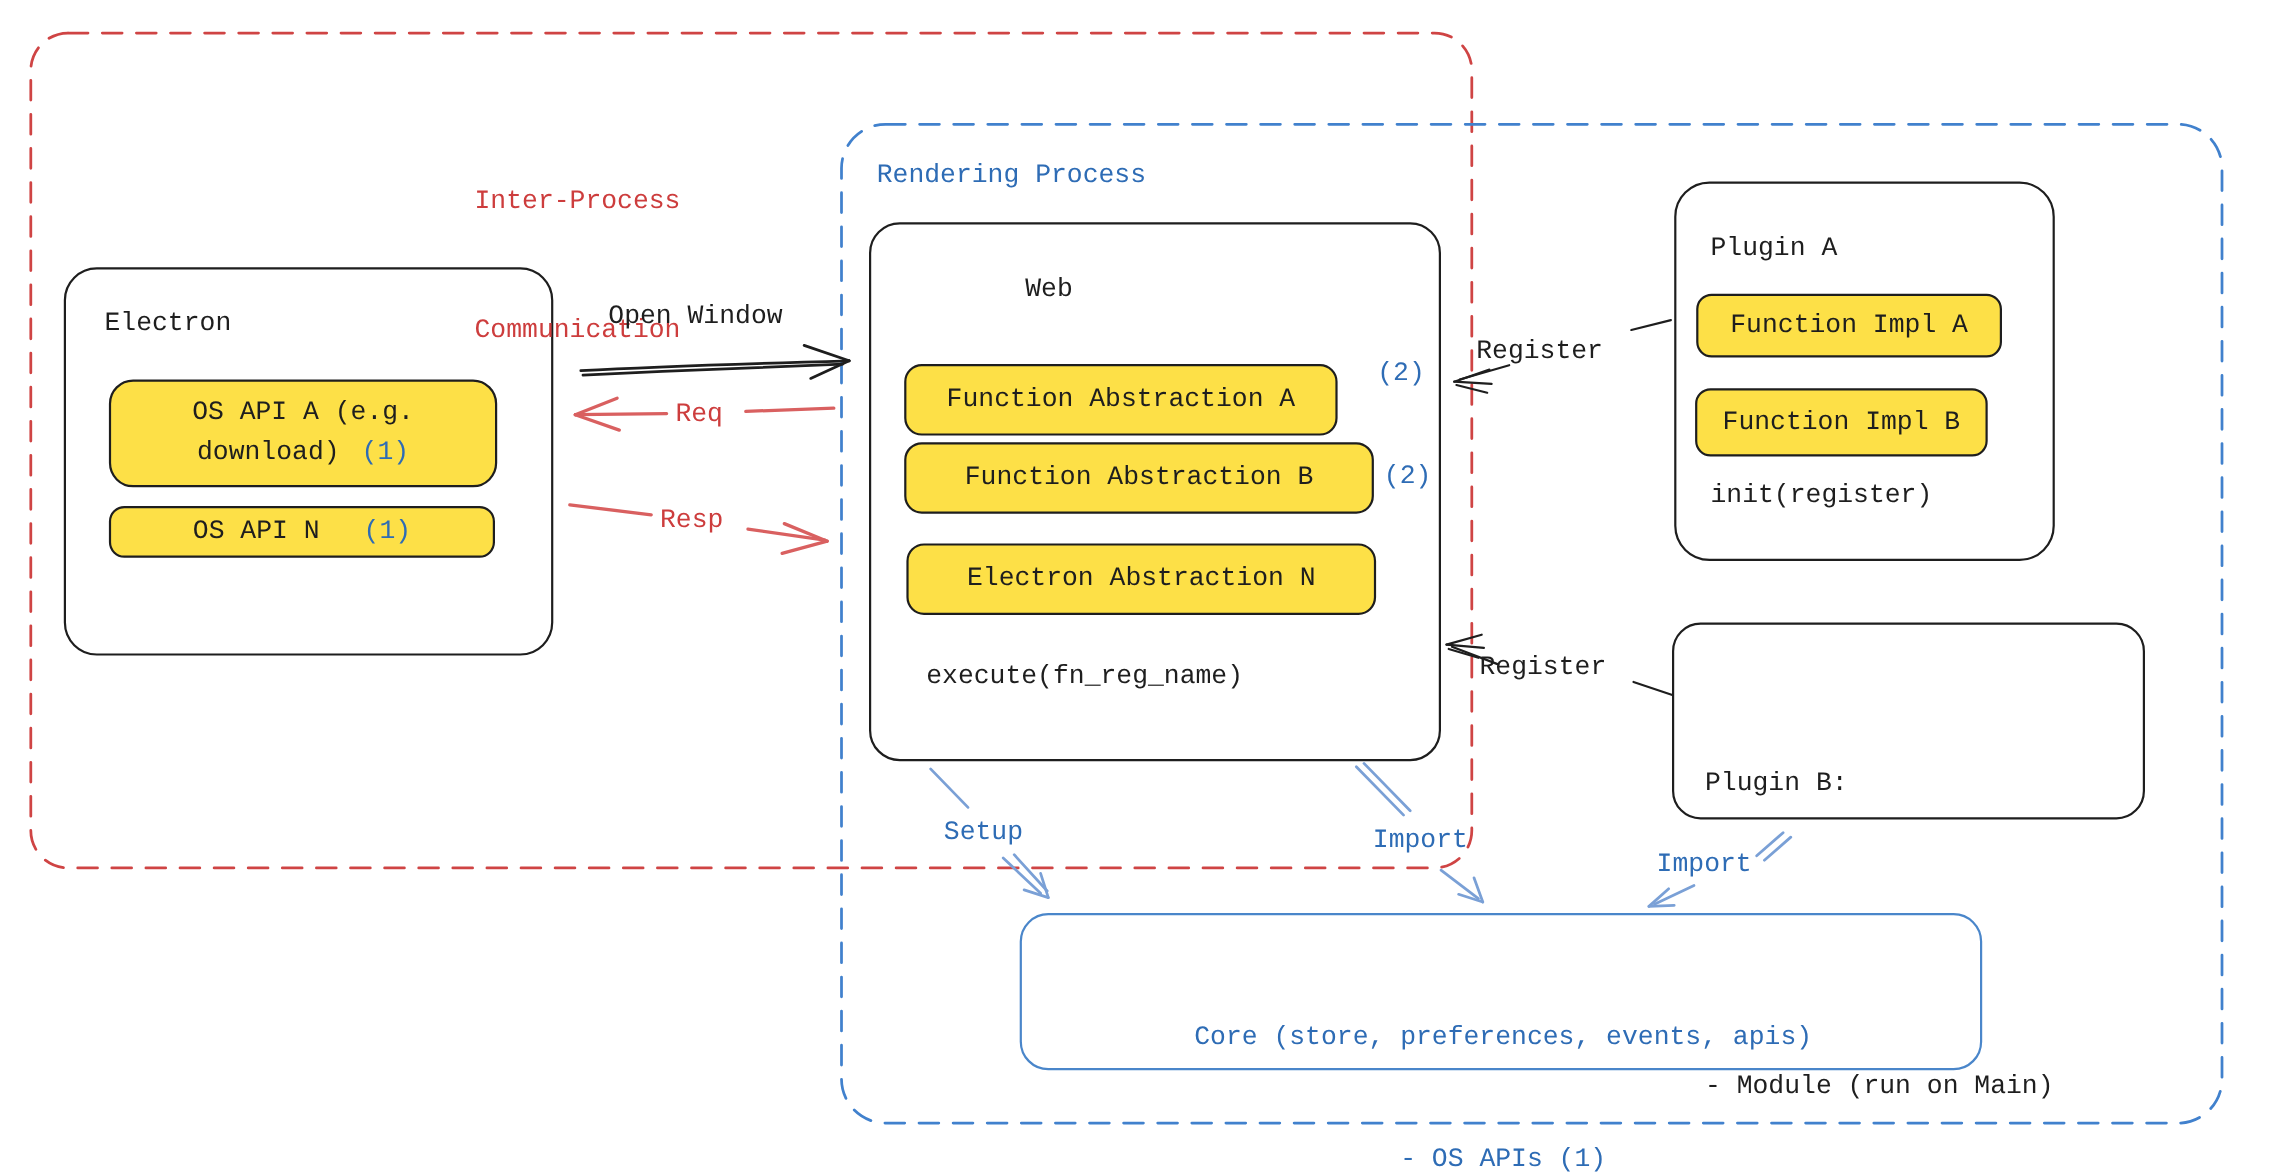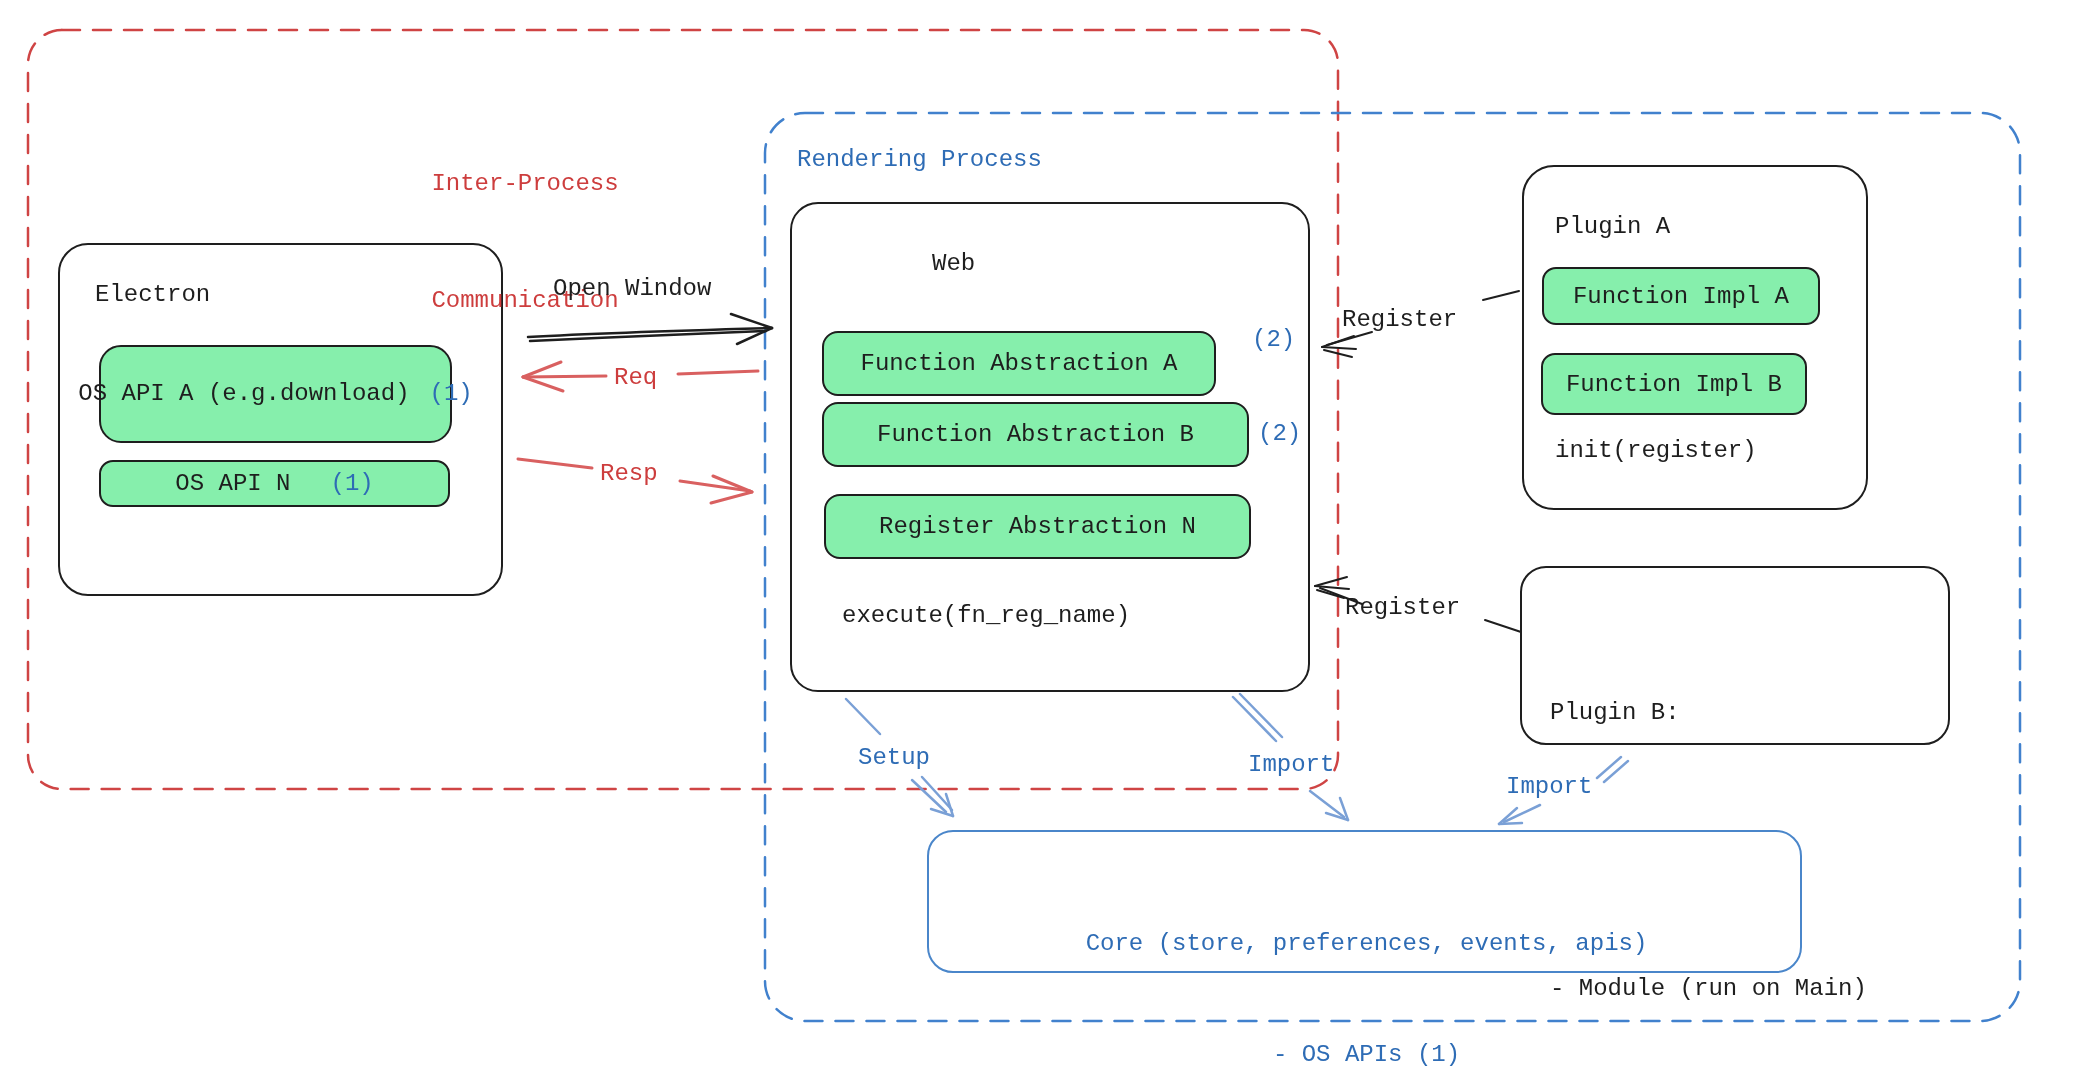--- a/index.html
+++ b/index.html
@@ -15,21 +15,21 @@
   .layer-svg{position:absolute;left:0;top:0;z-index:0;}
   .box{
     position:absolute;
     background:#ffffff;
     border:2.5px solid var(--ink);
     box-sizing:border-box;
     z-index:2;
   }
   .inner-box{
     position:absolute;
-    background:#86efac;
+    background:#fde047;
     border:2px solid var(--ink);
     box-sizing:border-box;
     display:flex;align-items:center;justify-content:center;
     white-space:pre;
   }
   .lbl{position:absolute;white-space:pre;z-index:3;line-height:1.2;}
   .red-t{color:var(--red_text);}
   .blue-t{color:var(--blue_text);}
   .center{text-align:center;}
   path,rect{fill:none;stroke-linecap:round;stroke-linejoin:round;}
@@ -110,21 +110,21 @@
   <div class="lbl red-t center" style="left:415px;top:86px;width:220px;line-height:39px;">
     <div>Inter-Process</div>
     <div>Communication</div>
   </div>
 
   <div class="lbl blue-t" style="left:797px;top:146px;">Rendering Process</div>
 
   <div class="box" style="left:58px;top:243px;width:445px;height:353px;border-radius:30px;">
     <div class="lbl" style="left:35px;top:36px;">Electron</div>
 
-    <div class="inner-box" style="left:39px;top:100px;width:353px;height:98px;border-radius:22px;line-height:36px;">
+    <div class="inner-box" style="left:39px;top:100px;width:353px;height:98px;border-radius:22px;flex-direction:column;line-height:36px;">
       <div>OS API A (e.g.</div>
       <div style="display:flex;gap:20px;">
         <span>download)</span>
         <span class="blue-t">(1)</span>
       </div>
     </div>
 
     <div class="inner-box" style="left:39px;top:215px;width:351px;height:47px;border-radius:14px;gap:40px;">
       <span>OS API N</span>
       <span class="blue-t">(1)</span>
@@ -133,21 +133,21 @@
 
   <div class="box" style="left:790px;top:202px;width:520px;height:490px;border-radius:28px;">
     <div class="lbl" style="left:140px;top:46px;">Web</div>
 
     <div class="inner-box" style="left:30px;top:103px;width:394px;height:65px;border-radius:16px;margin-top:24px;">Function Abstraction A</div>
     <div class="lbl blue-t" style="left:460px;top:122px;">(2)</div>
 
     <div class="inner-box" style="left:30px;top:198px;width:427px;height:65px;border-radius:16px;">Function Abstraction B</div>
     <div class="lbl blue-t" style="left:466px;top:216px;">(2)</div>
 
-    <div class="inner-box" style="left:32px;top:290px;width:427px;height:65px;border-radius:16px;">Register Abstraction N</div>
+    <div class="inner-box" style="left:32px;top:290px;width:427px;height:65px;border-radius:16px;">Electron Abstraction N</div>
 
     <div class="lbl" style="left:50px;top:398px;">execute(fn_reg_name)</div>
   </div>
 
   <div class="box" style="left:1522px;top:165px;width:346px;height:345px;border-radius:32px;">
     <div class="lbl" style="left:31px;top:46px;">Plugin A</div>
 
     <div class="inner-box" style="left:18px;top:100px;width:278px;height:58px;border-radius:14px;">Function Impl A</div>
 
     <div class="inner-box" style="left:17px;top:186px;width:266px;height:62px;border-radius:14px;">Function Impl B</div>

